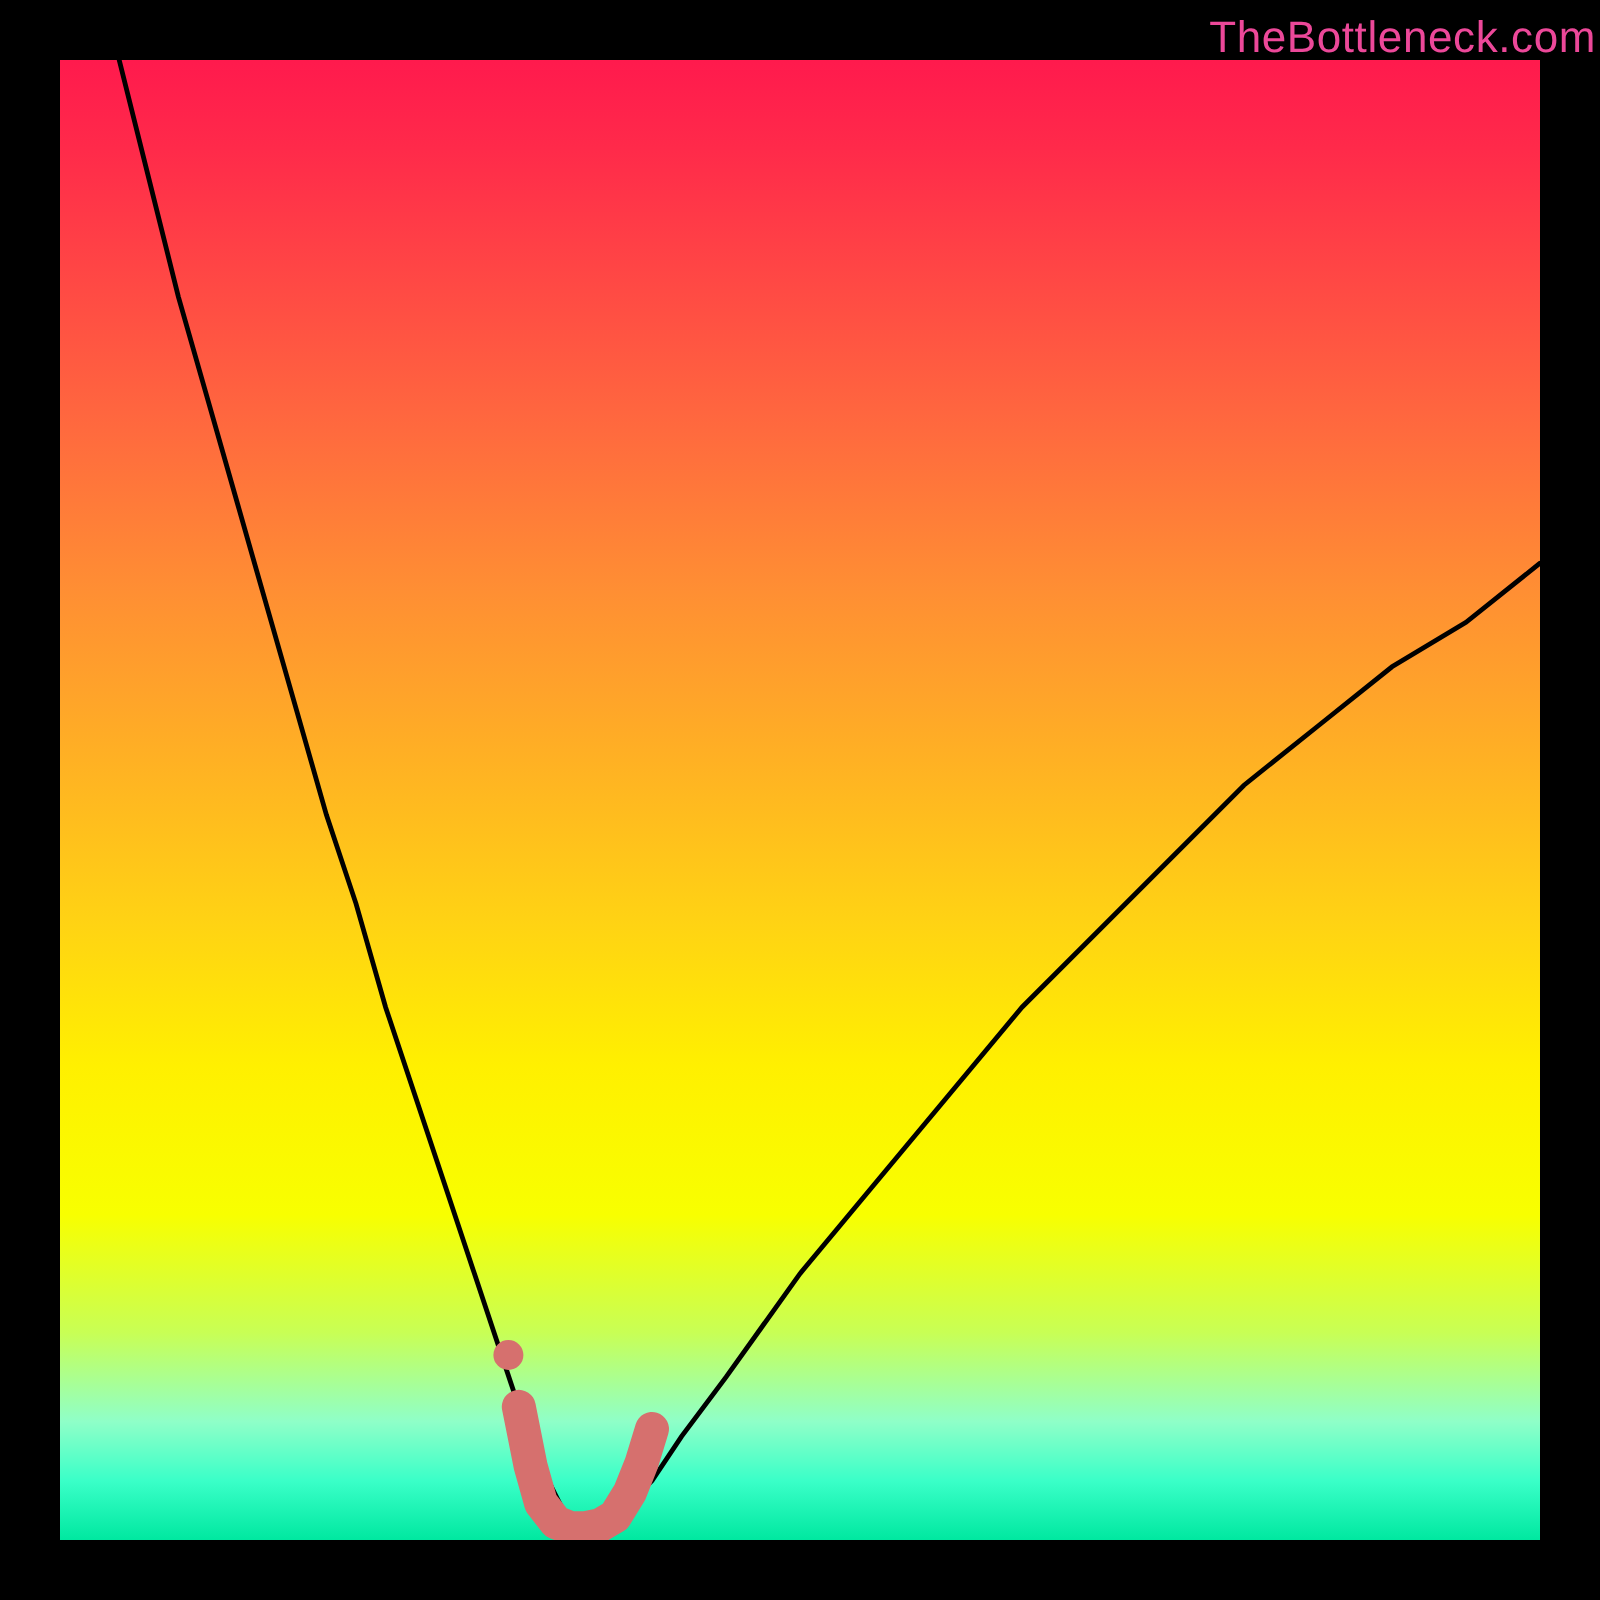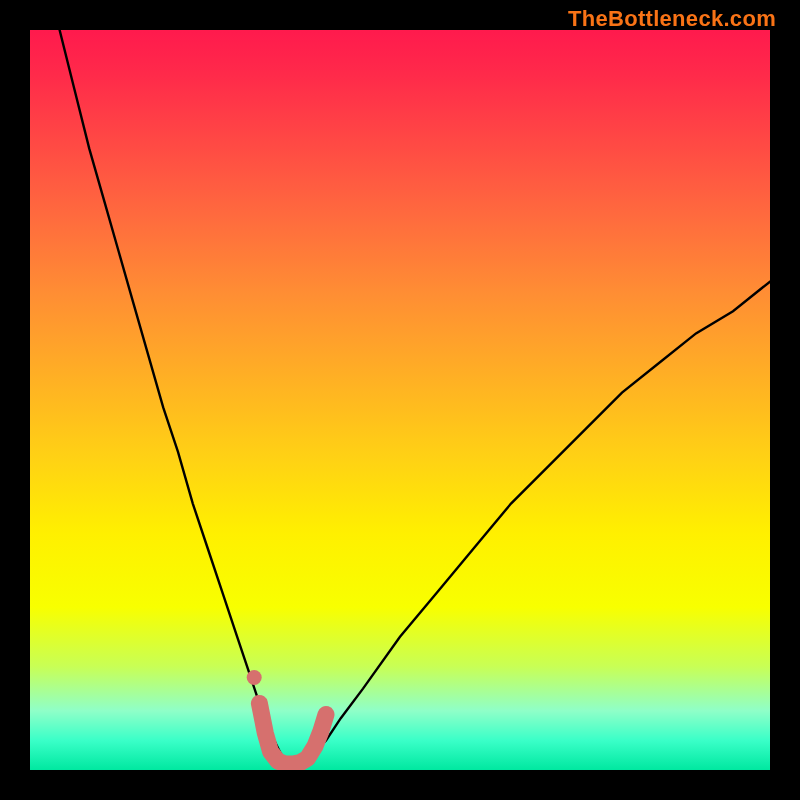--- a/index.html
+++ b/index.html
@@ -36,24 +36,24 @@
       #fff000 68%,
       #f8ff00 78%,
       #c8ff55 86%,
       #8fffc8 92%,
       #3affc8 96%,
       #00e8a0 100%);
   }
   .watermark {
     position: absolute;
     top: 6px;
-    right: 24px;
-    color: #f97316;
+    right: 2px;
+    color: #ec4899;
     font-size: 22px;
-    font-weight: 700;
+    font-weight: 400;
     letter-spacing: 0.3px;
     user-select: none;
   }
   svg.curve-layer {
     position: absolute;
     left: 0;
     top: 0;
     width: 740px;
     height: 740px;
   }

